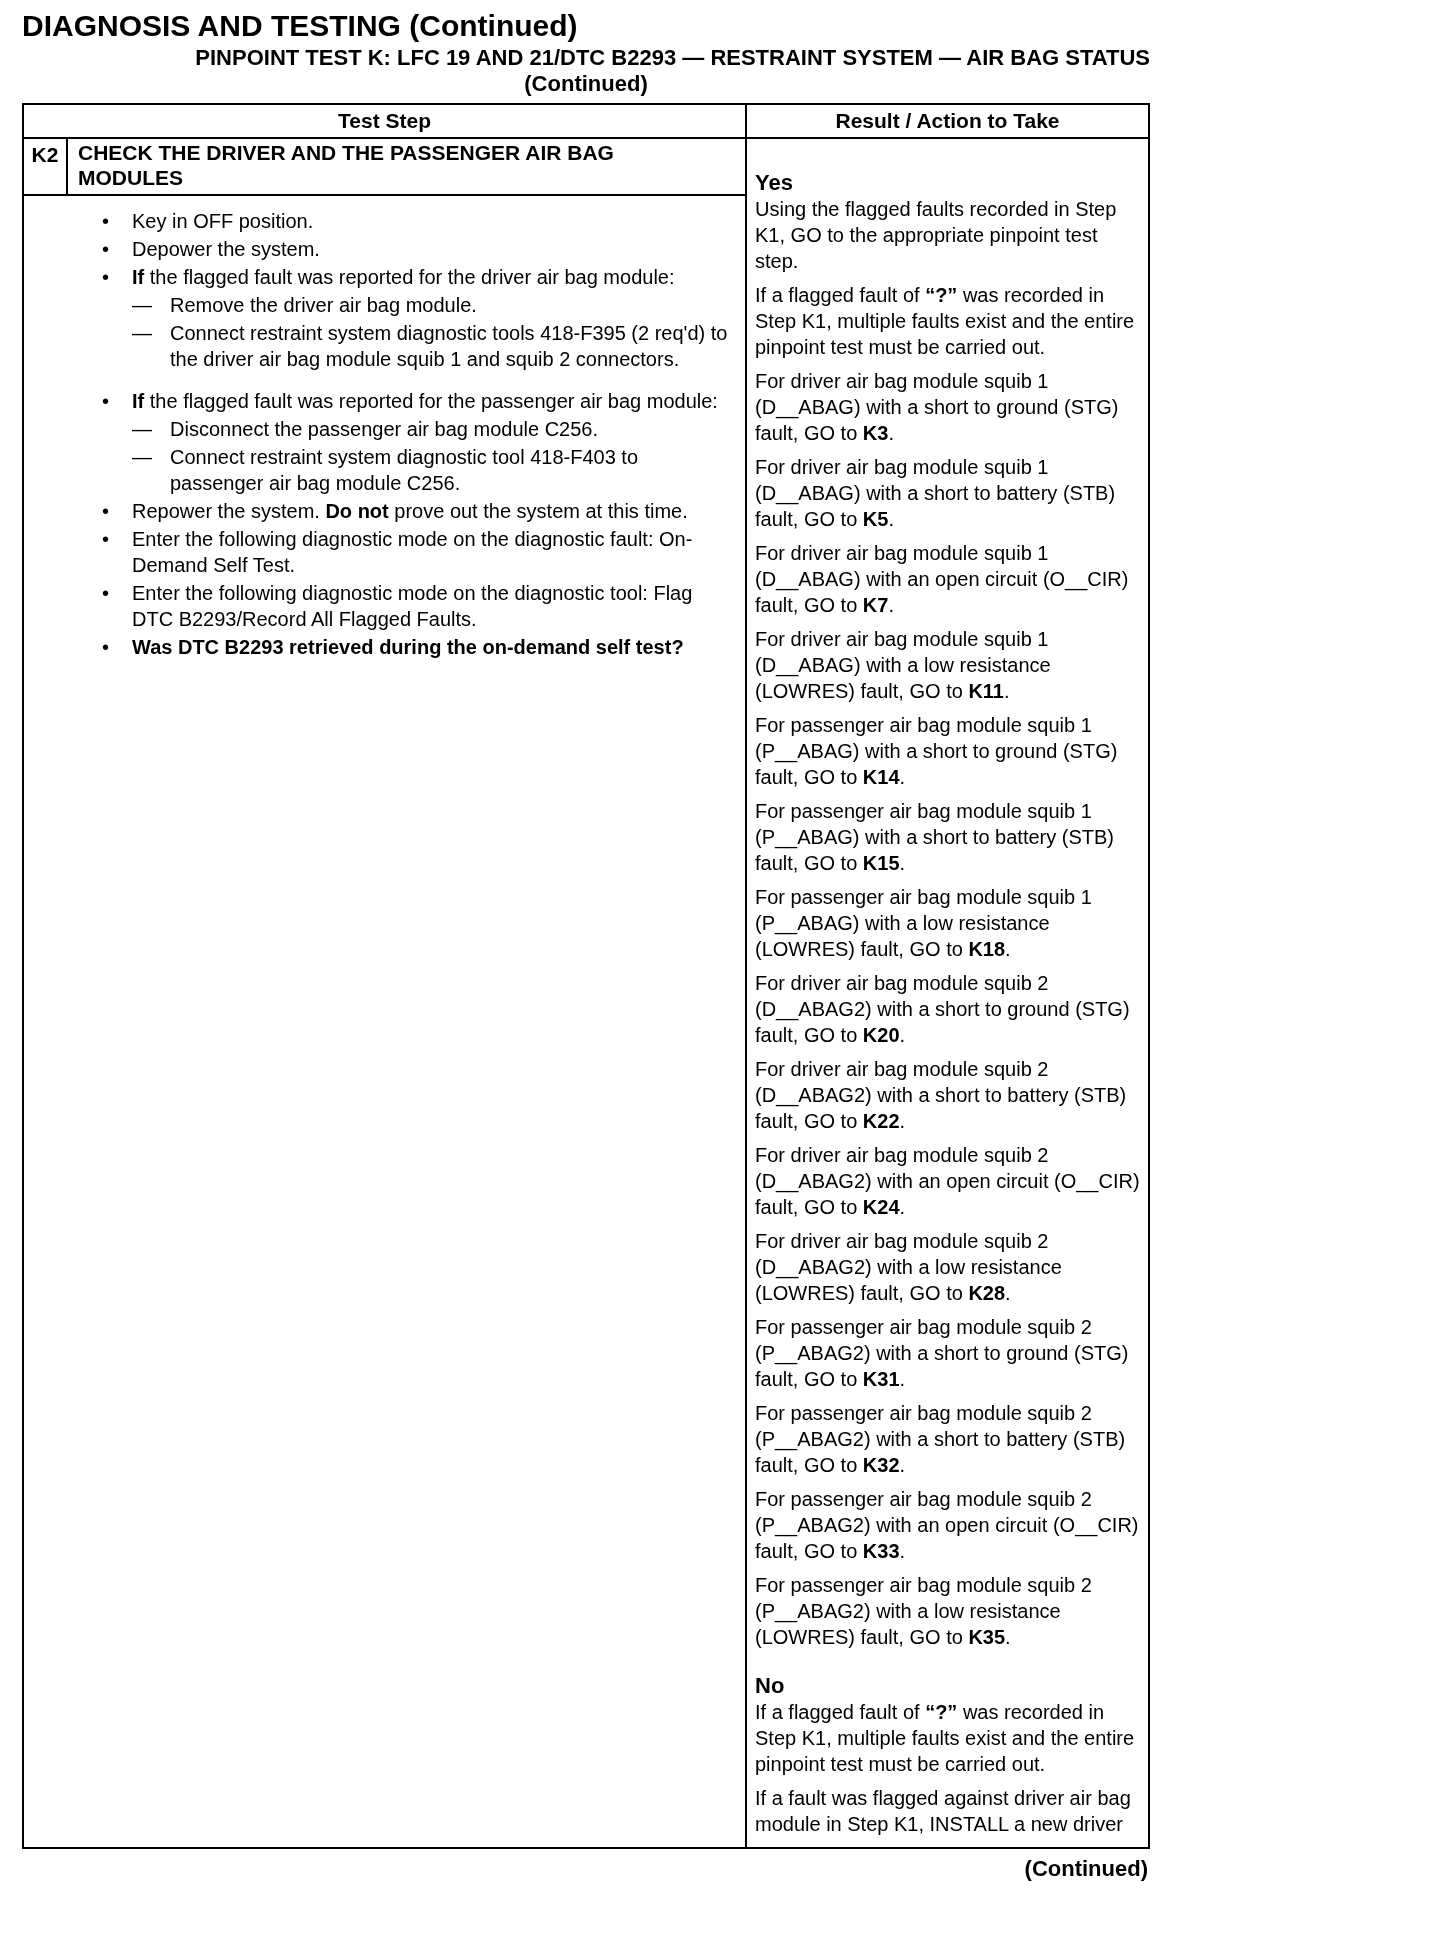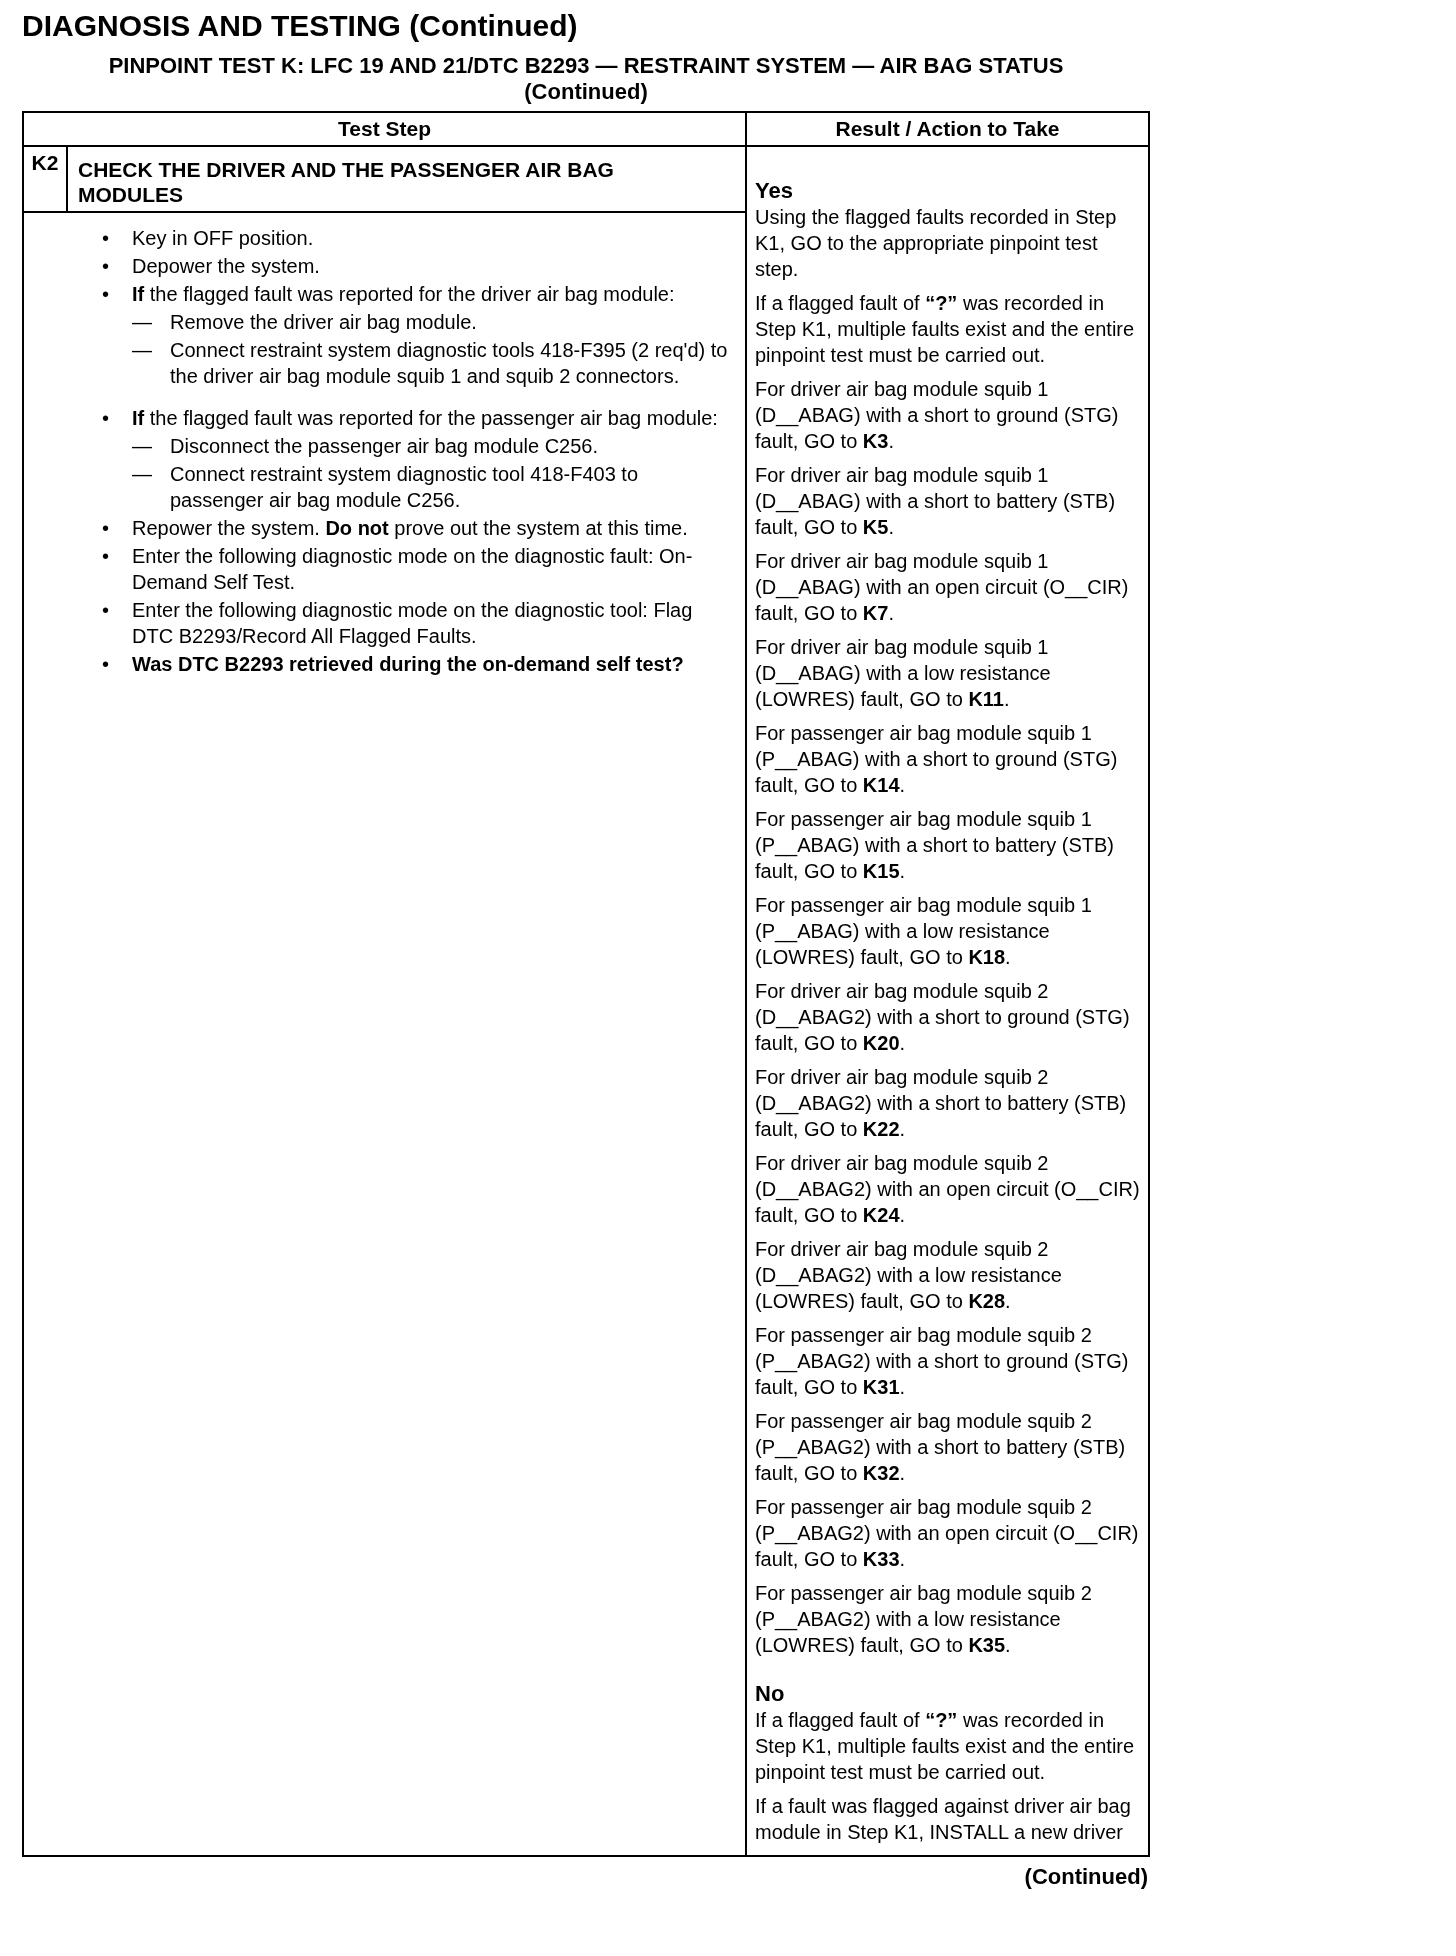--- a/index.html
+++ b/index.html
@@ -14,25 +14,25 @@
     -webkit-font-smoothing: antialiased;
   }
   .page { padding: 8px 0 0 22px; }
   .doc-title {
     font-size: 30px;
     line-height: 36px;
     font-weight: bold;
   }
   .content { width: 1128px; }
   .subtitle {
-    text-align: center;
+    text-align: right;
     font-weight: bold;
     font-size: 22px;
     line-height: 27px;
-    margin-top: 8px;
+    margin-top: 0;
   }
   .subtitle-line2 {
     text-align: center;
     font-weight: bold;
     font-size: 22px;
     line-height: 26px;
   }
   .tbl {
     margin-top: 6px;
     border: 2px solid #000;
@@ -57,21 +57,21 @@
     font-size: 21px;
     line-height: 25px;
   }
   .step-id {
     width: 44px;
     flex: none;
     border-right: 2px solid #000;
     text-align: center;
     padding-top: 3px;
   }
-  .step-title { padding: 10px 10px 4px 10px; max-width: 630px; }
+  .step-title { padding: 1px 10px 4px 10px; max-width: 630px; }
 
   .step-body { padding: 10px 14px 10px 0; }
   .li { display: flex; margin-top: 2px; }
   .li .marker { flex: none; }
   .li.bullet { padding-left: 78px; }
   .li.bullet .marker { width: 30px; }
   .li.dash { padding-left: 108px; }
   .li.dash .marker { width: 38px; }
   .li.gap { margin-top: 16px; }
 

